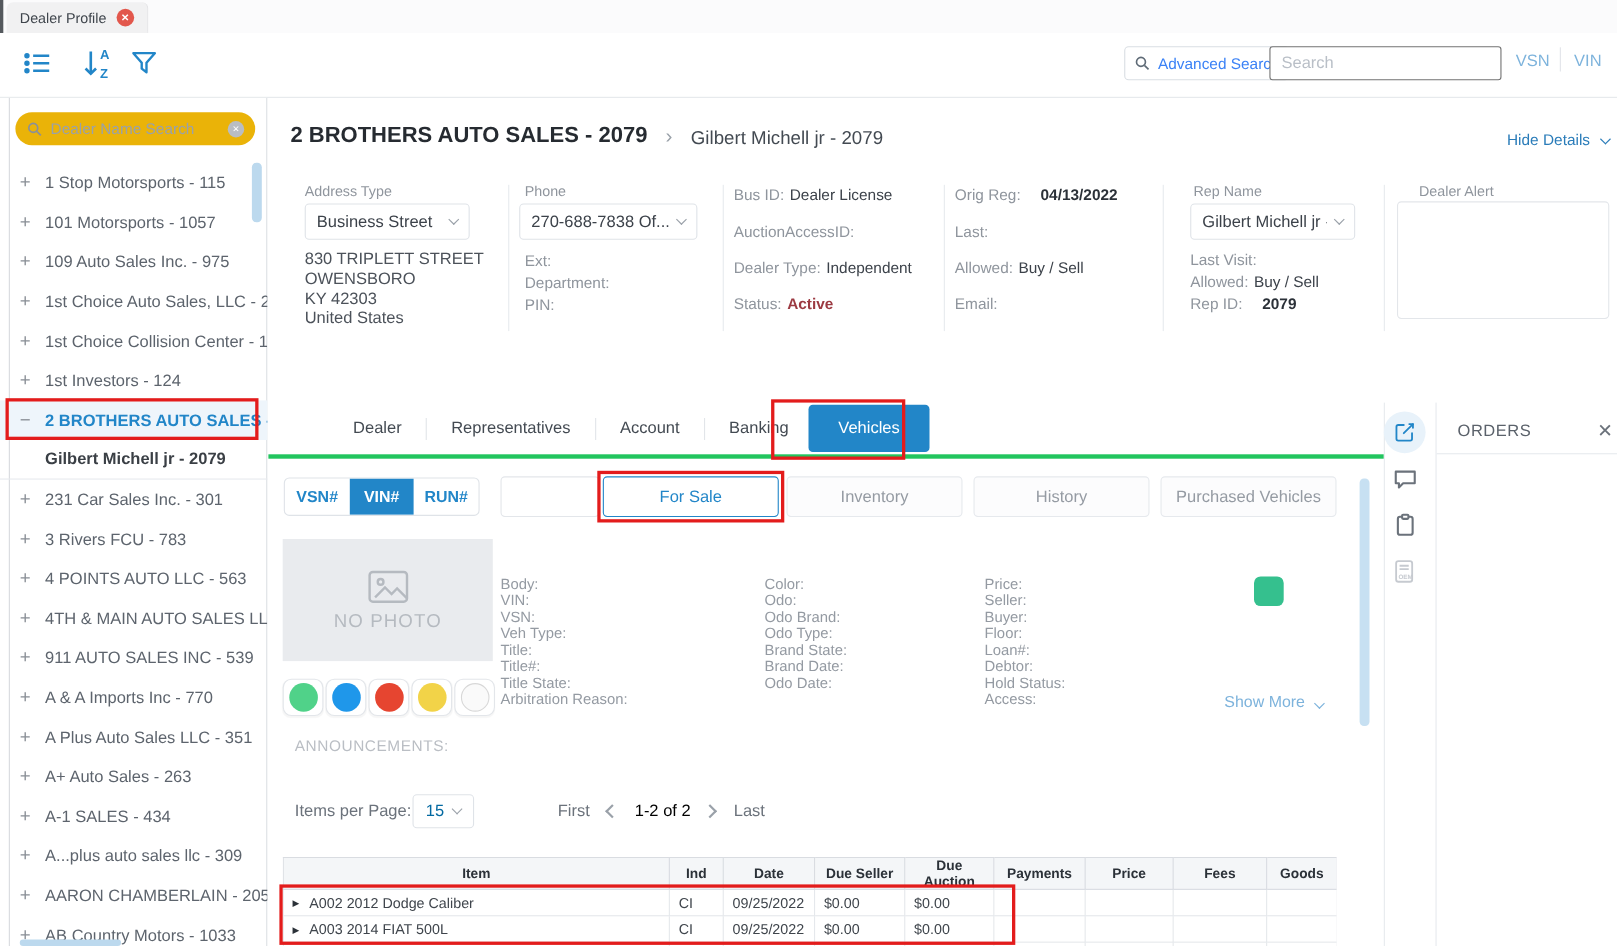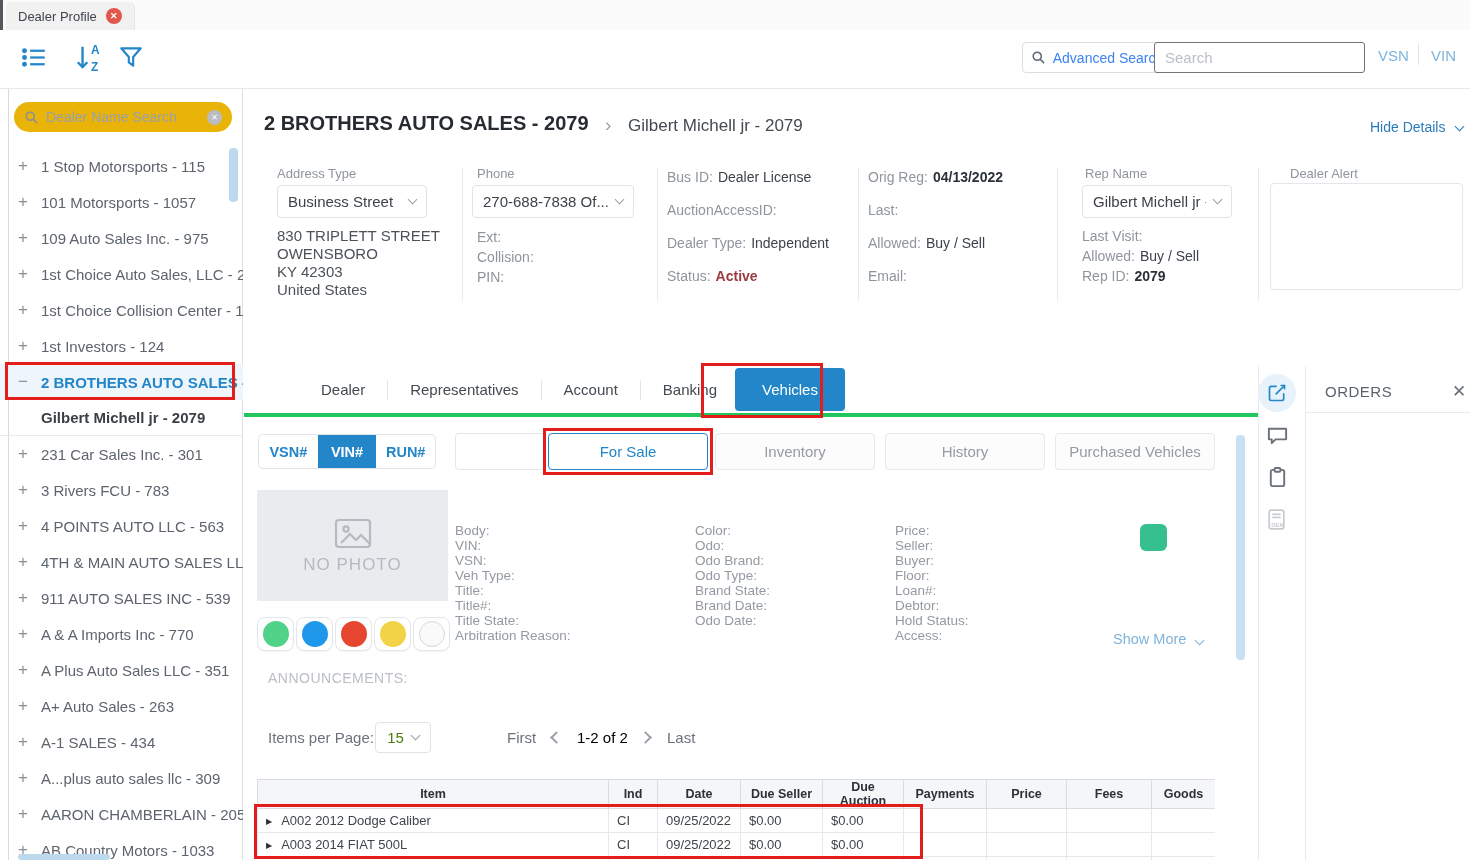--- a/index.html
+++ b/index.html
@@ -59,21 +59,21 @@
   .selectbox { position:absolute; height:33px; border:1px solid #dfe3e8; border-radius:4px; background:#fff;
     display:flex; align-items:center; padding:0 10px; font-size:15px; color:#3c424a; cursor:pointer; }
   .selectbox .sel-text { flex:1; white-space:nowrap; overflow:hidden; }
   .chev { display:inline-block; width:7px; height:7px; border-right:1.6px solid currentColor;
     border-bottom:1.6px solid currentColor; transform:rotate(45deg); }
   .selectbox .chev { color:#9aa1a9; margin-left:8px; flex:0 0 auto; margin-top:-4px; }
   .addr-lines { position:absolute; left:277px; top:227px; font-size:15px; color:#4c525a; line-height:18px; }
   .ghost-lines { position:absolute; font-size:14px; color:#8f959d; line-height:20px; }
   .kv { position:absolute; font-size:14px; color:#8f959d; }
   .kv .val { color:#3c424a; margin-left:5px; }
-  .kv .val-strong { color:#2b3138; font-weight:bold; margin-left:5px; }
+  .kv .val-strong { color:#2b3138; font-weight:bold; margin-left:18px; }
   .kv .val-status { color:#9c3a42; font-weight:bold; margin-left:5px; }
   .alert-box { position:absolute; left:1270px; top:183px; width:193px; height:107px; border:1px solid #e3e6ea; border-radius:4px; background:#fff; }
   
   .tabs { position:absolute; left:244px; top:366px; width:1014px; height:51px; border-bottom:4px solid #22c55e;
     display:flex; align-items:center; background:#fff;padding-left:36px; }
   .tab { font-size:15px; color:#434a52; cursor:pointer; }
   .tab-first { margin-left:41px; }
   .tsep { width:1px; height:20px; background:#e2e5e9; margin:0 22px; }
   .tab-active { margin-left:18px; width:110px; height:43px; background:#2286c8; color:#fff; border:none;
     border-radius:4px; font-size:15px; font-family:"Liberation Sans",sans-serif; cursor:pointer; }
@@ -100,21 +100,21 @@
   .c-yellow { background:#f2d348; } .c-white { background:#fafafa; border:1px solid #d8d8d8; }
   .veh-fields { position:absolute; font-size:13.5px; color:#949aa2; line-height:15px; }
   .green-square { position:absolute; left:1140px; top:524px; width:27px; height:27px; border-radius:6px; background:#35c08e; }
   .show-more { position:absolute; left:1113px; top:631px; font-size:14.5px; color:#7db3dc; cursor:pointer; }
   .show-more .chev { margin-left:6px; margin-top:-2px; }
   .announcements { position:absolute; left:268px; top:670px; font-size:14px; color:#babec4; letter-spacing:0.5px; }
   
   .pag-label { position:absolute; left:268px; top:729px; font-size:15px; color:#6b727b; }
   .pag-select { position:absolute; left:375px; top:722px; width:56px; height:31px; border:1px solid #dfe3e8;
     border-radius:4px; display:flex; align-items:center; justify-content:center; gap:8px; font-size:15px;
-    color:#4d7c0f; cursor:pointer; background:#fff; }
+    color:#0369a1; cursor:pointer; background:#fff; }
   .pag-select .chev { color:#9aa1a9; margin-top:-4px; }
   .pag-item { position:absolute; top:729px; font-size:15px; color:#6b727b; cursor:pointer; }
   .pchev { position:absolute; top:733px; width:9px; height:9px; border-color:#9aa1a9; cursor:pointer; }
   .pchev-l { border-left:2px solid #9aa1a9; border-bottom:2px solid #9aa1a9; transform:rotate(45deg); }
   .pchev-r { border-right:2px solid #9aa1a9; border-top:2px solid #9aa1a9; transform:rotate(45deg); }
   
   .tbl-wrap { position:absolute; left:257px; top:779px; width:958px; height:81px; overflow:hidden; }
   table.items { border-collapse:collapse; width:958px; table-layout:fixed; }
   table.items th { background:#f4f6f8; border:1px solid #d9dce1; font-size:12.5px; color:#2b3138;
     font-weight:bold; height:25px; text-align:center; padding:0 6px; }
@@ -307,21 +307,21 @@
     <div>United States</div>
   </div>
 
   <div class="flabel" style="left:477px; top:166px;">Phone</div>
   <div class="selectbox" style="left:472px; top:185px; width:162px;">
     <span class="sel-text">270-688-7838 Of...</span>
     <span class="chev"></span>
   </div>
   <div class="ghost-lines" style="left:477px; top:227px;">
     <div>Ext:</div>
-    <div>Collision:</div>
+    <div>Department:</div>
     <div>PIN:</div>
   </div>
 
   <div class="kv" style="left:667px; top:169px;">
     <span>Bus ID:</span><span class="val">Dealer License</span>
   </div>
   <div class="kv" style="left:667px; top:202px;">
     <span>AuctionAccessID:</span><span class="val"></span>
   </div>
   <div class="kv" style="left:667px; top:235px;">

